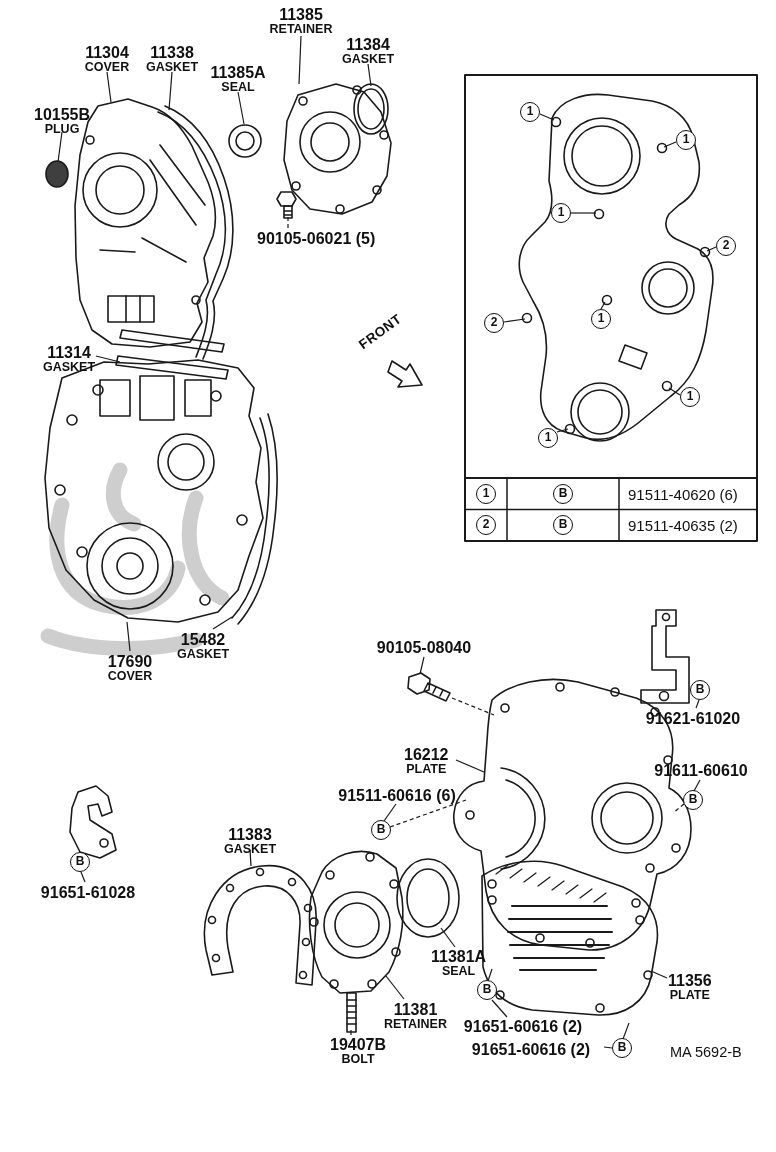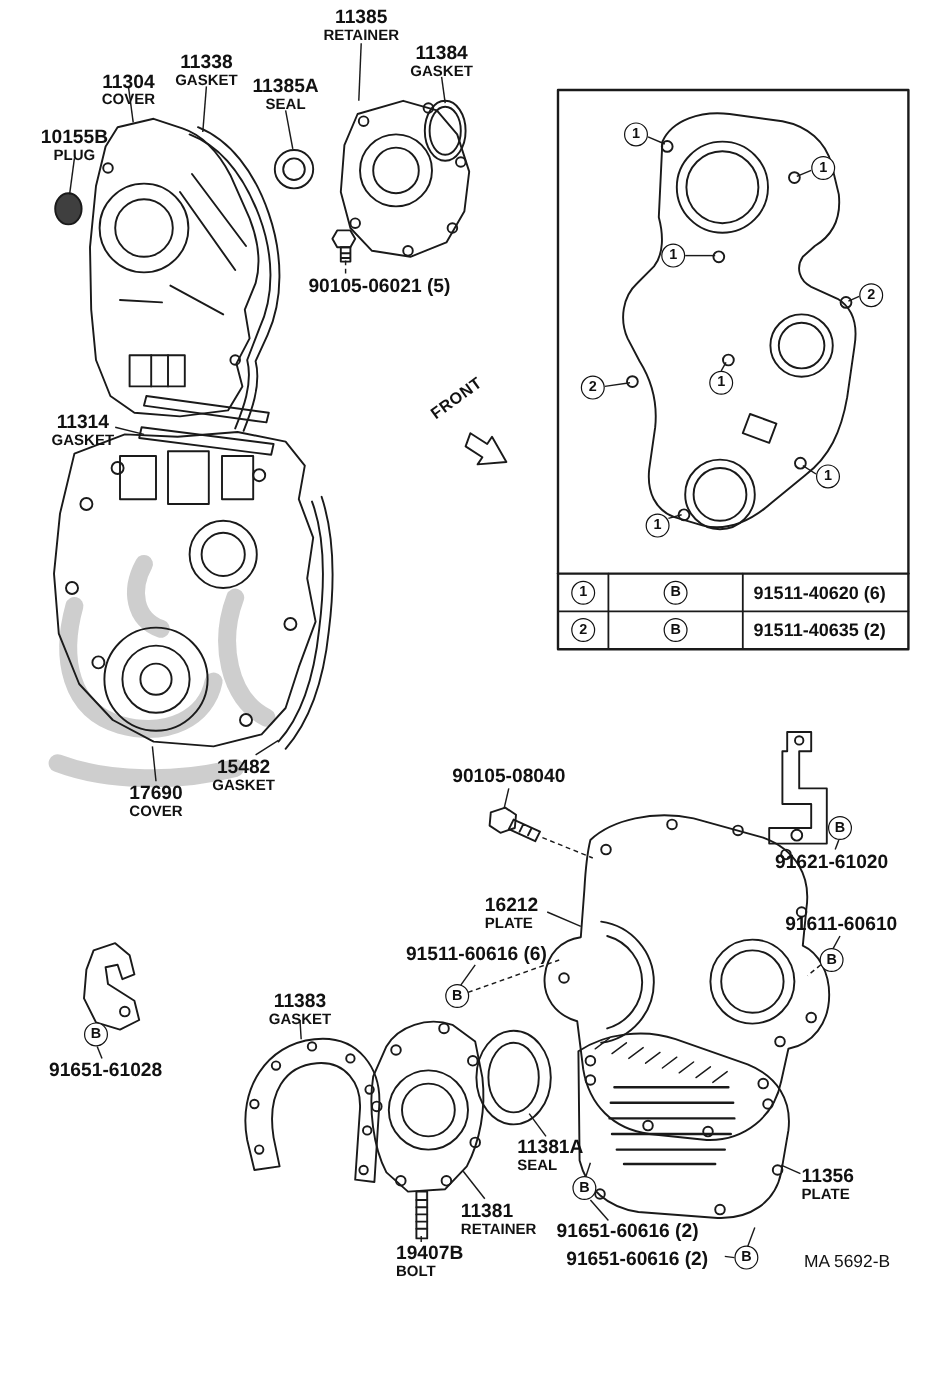--- a/index.html
+++ b/index.html
@@ -1,26 +1,26 @@
 <!DOCTYPE html>
 <html><head>
 <meta charset="utf-8">
 <style>
   *{margin:0;padding:0;box-sizing:border-box}
   html,body{width:776px;height:1152px;background:#fff}
   body{font-family:"Liberation Sans",sans-serif;color:#111}
   .canvas{position:relative;width:776px;height:1152px;background:#fff;overflow:hidden}
   svg.art{position:absolute;left:0;top:0}
   .lbl{position:absolute;font-weight:700;text-align:center;transform:translateX(-50%);line-height:1.08;white-space:nowrap}
-  .lbl.la{transform:none;text-align:left}
+  .lbl.la{transform:none;text-align:center}
   .lbl .num{display:block;font-size:16px}
   .lbl .desc{display:block;font-size:12.5px}
   .circle{position:absolute;width:20px;height:20px;border:1.6px solid #111;border-radius:50%;background:#fff;
           font-size:12px;font-weight:700;line-height:17px;text-align:center}
-  .tcell{position:absolute;font-weight:700;font-size:15px;white-space:nowrap}
+  .tcell{position:absolute;font-weight:400;font-size:15px;white-space:nowrap}
   .front{position:absolute;left:356px;top:340px;font-weight:700;font-size:13.5px;letter-spacing:.5px;
          transform:rotate(-36deg);transform-origin:left top}
   .code{position:absolute;left:670px;top:1044px;font-weight:400;font-size:14.5px}
 </style>
 </head>
 <body>
 
 <div class="canvas">
 
   <svg class="art" width="776" height="1152" viewBox="0 0 776 1152">
@@ -264,21 +264,21 @@
   </svg>
 
   <div class="lbl" style="left:301px;top:6px">
       <span class="num">11385</span>
       <span class="desc">RETAINER</span>
     </div>
   <div class="lbl" style="left:368px;top:36px">
       <span class="num">11384</span>
       <span class="desc">GASKET</span>
     </div>
-  <div class="lbl" style="left:107px;top:60px">
+  <div class="lbl" style="left:107px;top:44px">
       <span class="num">11304</span>
       <span class="desc">COVER</span>
     </div>
   <div class="lbl" style="left:172px;top:44px">
       <span class="num">11338</span>
       <span class="desc">GASKET</span>
     </div>
   <div class="lbl" style="left:238px;top:64px">
       <span class="num">11385A</span>
       <span class="desc">SEAL</span>

